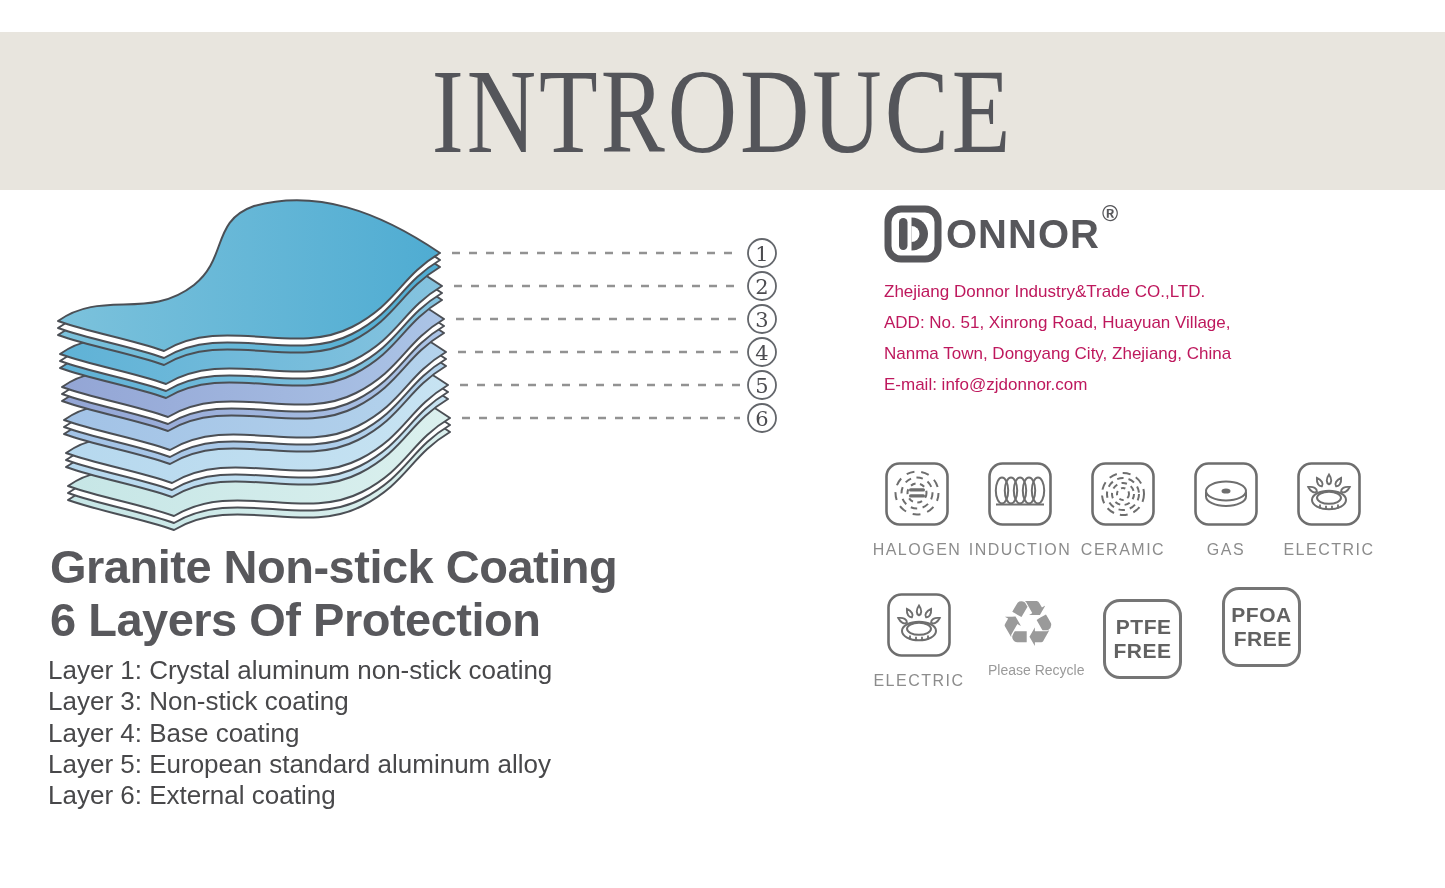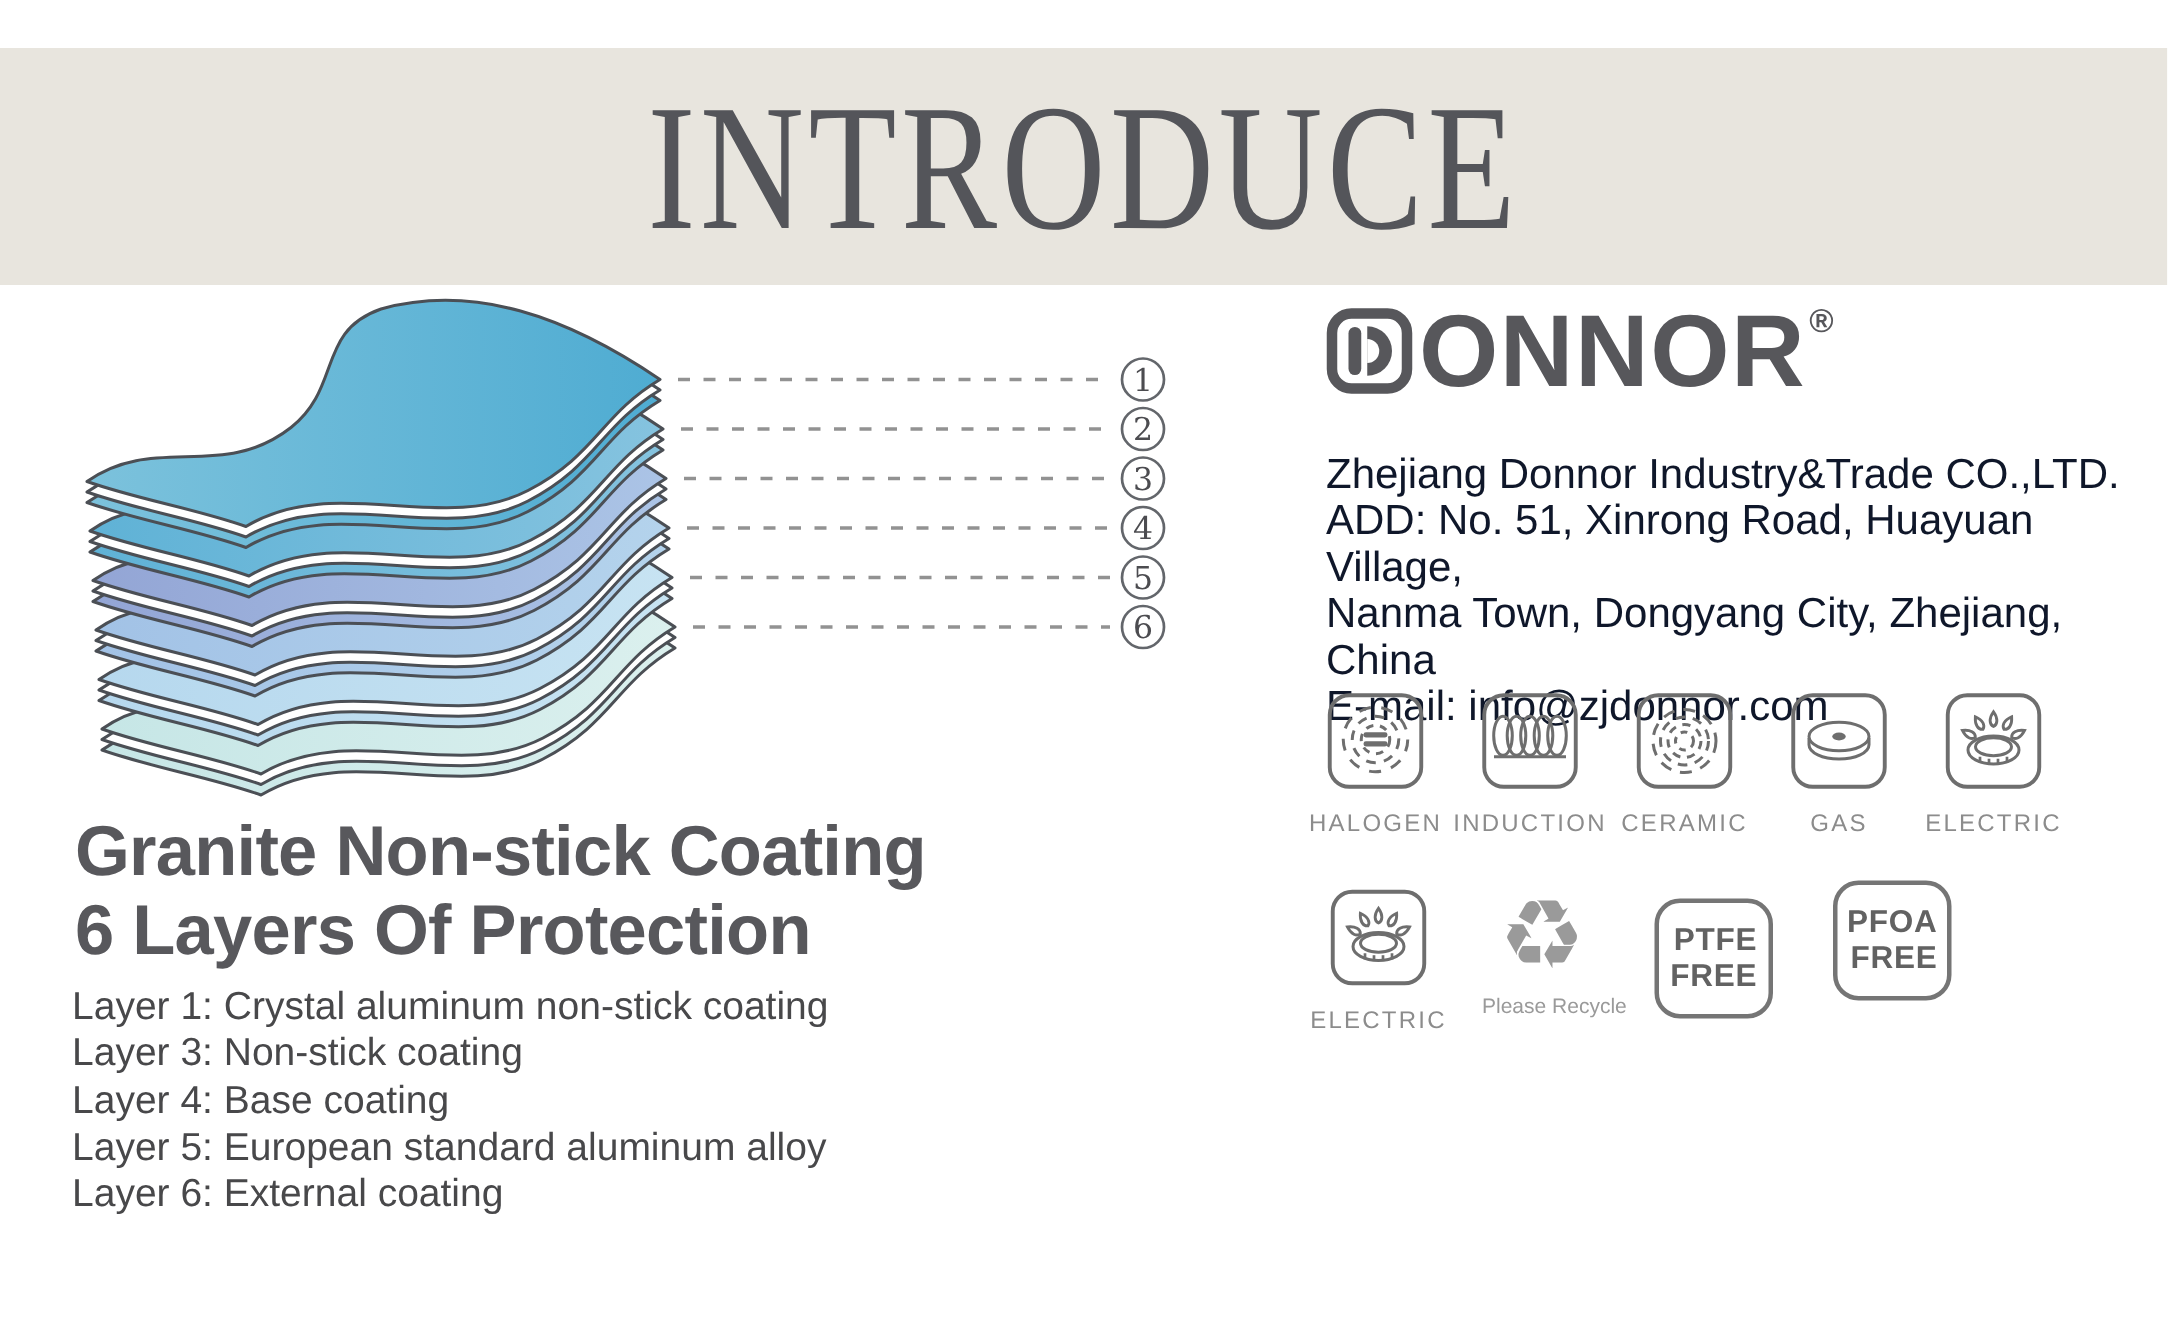--- a/index.html
+++ b/index.html
@@ -17,26 +17,26 @@
 
   
   .product-heading { position:absolute; left:50px; top:540px; width:720px;
                      font-size:47px; font-weight:bold; color:#58585c; line-height:53px; letter-spacing:-0.5px; }
   .layer-list { position:absolute; left:48px; top:655px; width:700px;
                 font-size:26px; color:#48484a; line-height:31.3px; }
 
   
   .logo-row { position:absolute; left:884px; top:203px; height:62px; display:flex; align-items:center; }
   .logo-d-icon { width:58px; height:58px; margin-right:4px; }
-  .logo-text { font-size:68px; font-weight:bold; color:#57575b; letter-spacing:1px;
+  .logo-text { font-size:40px; font-weight:bold; color:#57575b; letter-spacing:1px;
                font-family:"Liberation Sans", sans-serif; line-height:58px; }
   .logo-reg { font-size:22px; font-weight:bold; color:#57575b; position:relative; top:-20px; left:2px; }
 
-  .company-block { position:absolute; left:884px; top:300px; width:545px;
-                   font-size:28px; color:#0f172a; line-height:31px; }
+  .company-block { position:absolute; left:884px; top:276px; width:545px;
+                   font-size:17px; color:#be185d; line-height:31px; }
 
   
   .badge-row1 { position:absolute; left:884px; top:461px; display:flex; }
   .badge { position:relative; width:66px; margin-right:37px; }
   .badge svg { display:block; }
   .badge-label { position:absolute; top:80px; left:50%; transform:translateX(-50%);
                  white-space:nowrap; font-size:16px; color:#8c8c8c; letter-spacing:1.5px; }
   .badge-electric2 { position:absolute; left:886px; top:592px; width:66px; }
   .recycle-wrap { position:absolute; left:988px; top:588px; width:80px; text-align:center; }
   .recycle-glyph { font-size:64px; line-height:72px; color:#9a9a9a;

